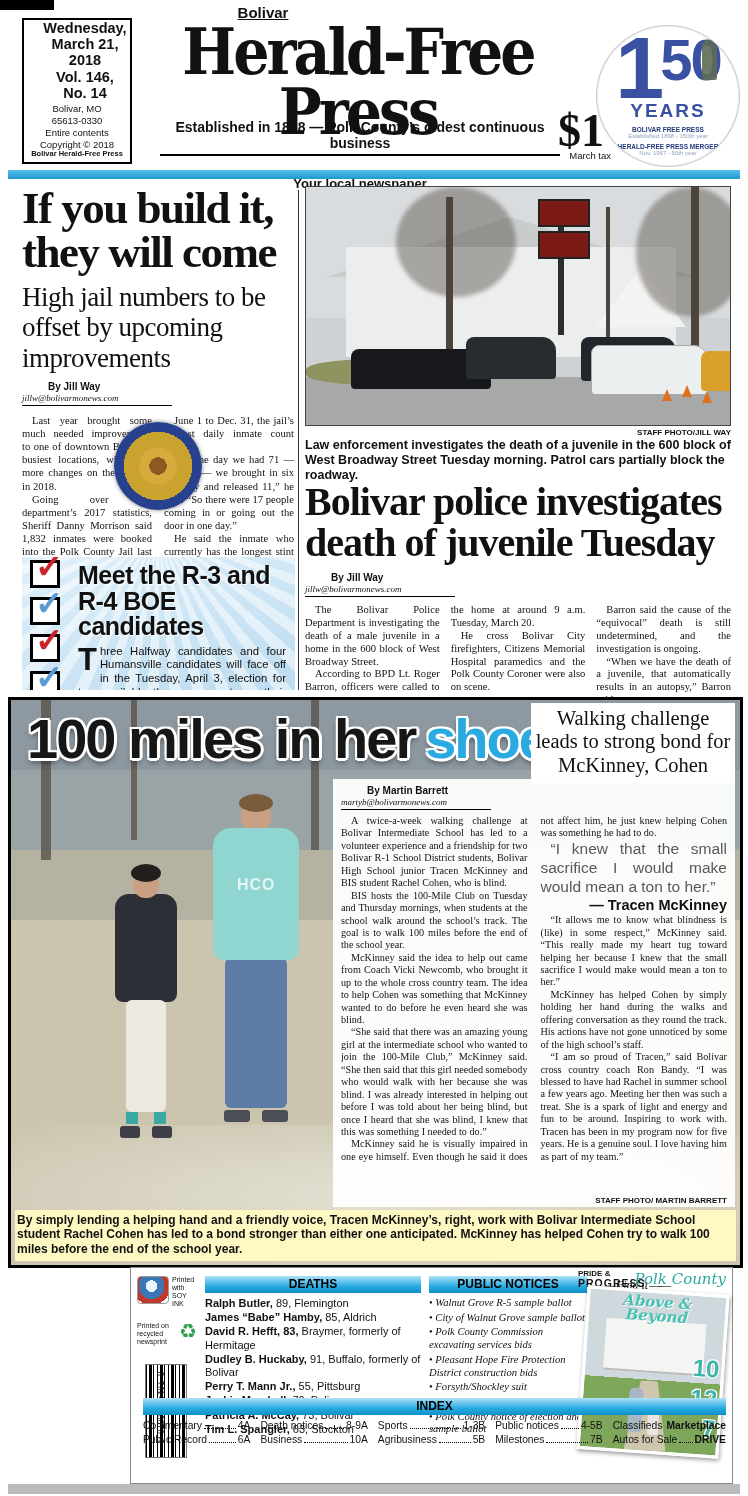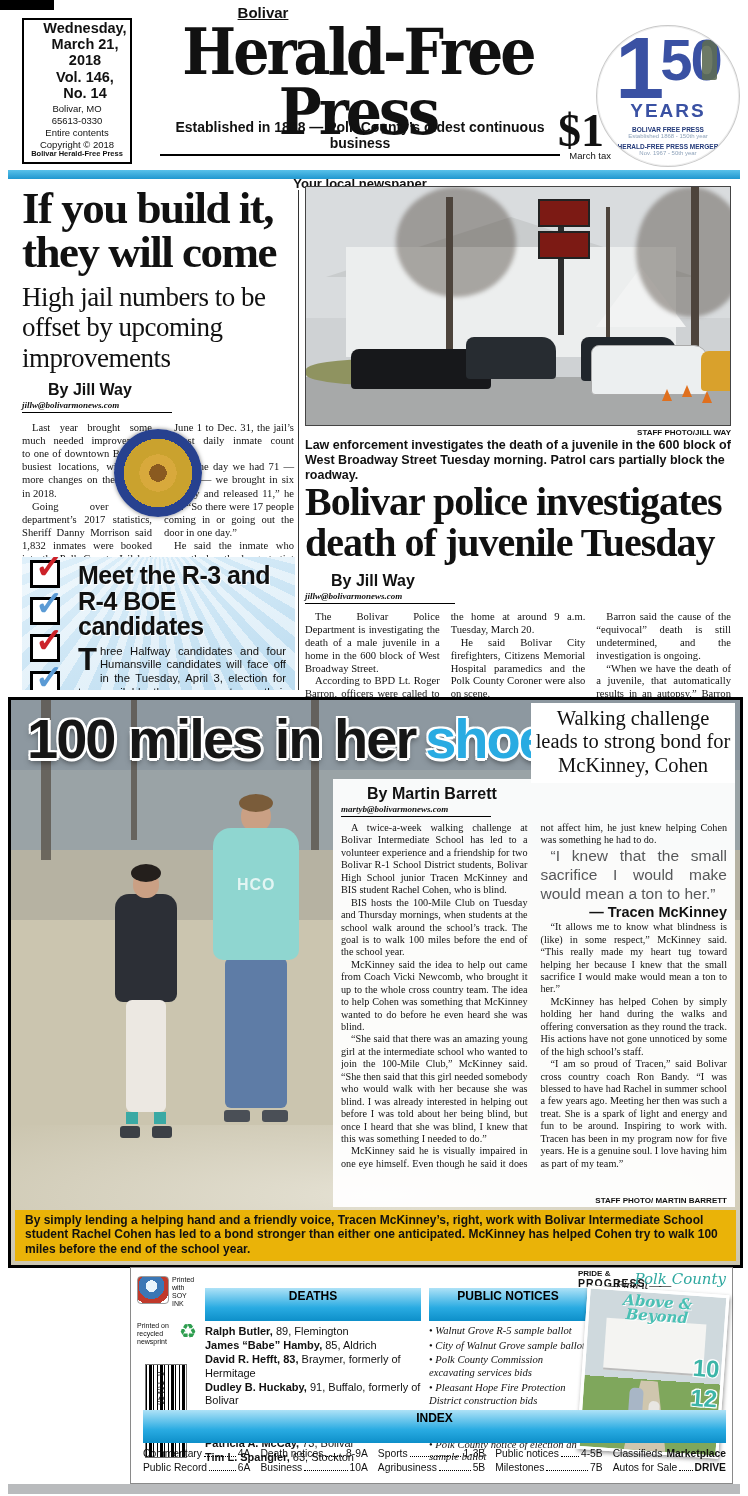--- a/index.html
+++ b/index.html
@@ -36,22 +36,22 @@
   .b150-years{font-size:19px;font-weight:bold;color:#3a51a3;letter-spacing:2px;margin-top:2px;}
   .b150-s1{font-size:6.5px;font-weight:bold;color:#233a7a;margin-top:4px;}
   .b150-s2{font-size:6px;color:#8fa3ba;}
   .blue-bar{left:8px;top:170px;width:732px;height:9px;
             background:linear-gradient(180deg,#59c1ea,#1f97cf);}
   
   .jail{left:22px;top:186px;width:272px;}
   .col-rule{left:298px;top:190px;width:0;height:500px;border-left:1px solid #333;}
   .jail-h1{font-size:45px;font-weight:bold;line-height:.98;letter-spacing:-1.5px;}
   .jail-sub{font-size:27px;line-height:1.12;margin-top:8px;letter-spacing:-.5px;}
-  .byline{font-family:"Liberation Sans",sans-serif;font-weight:bold;font-size:16px;margin-top:8px;padding-left:26px;}
-  .b-email{font-size:9px;font-weight:bold;font-style:italic;border-bottom:1.5px solid #000;
+  .byline{font-family:"Liberation Sans",sans-serif;font-weight:bold;font-size:10px;margin-top:8px;padding-left:26px;}
+  .b-email{font-size:9px;font-weight:normal;font-style:italic;border-bottom:1.5px solid #000;
            width:150px;padding-bottom:2px;margin-top:1px;}
   .jail-body{display:flex;gap:12px;margin-top:8px;position:relative;min-height:152px;}
   .jail-col{width:130px;font-size:10.6px;line-height:1.24;text-align:justify;}
   .jail-col p,.pcol p,.fcols p{margin:0;text-indent:10px;}
   .sheriff-badge{position:absolute;left:92px;top:8px;width:88px;height:88px;border-radius:50%;
      background:radial-gradient(circle at 50% 50%,#8a5a20 0 14%,#d8a93c 14% 30%,#caa22e 30% 55%,#27418f 55% 78%,#caa22e 78% 86%,#27418f 86% 100%);
      box-shadow:0 0 4px rgba(0,0,0,.5);}
   .jump{font-size:11px;text-align:right;margin-top:2px;}
   .jump b{font-family:"Liberation Sans",sans-serif;}
   
@@ -119,27 +119,27 @@
           font-size:20.5px;line-height:1.14;text-align:center;}
   .f-panel{position:absolute;left:322px;top:79px;width:402px;height:428px;background:rgba(255,255,255,.94);
            padding:6px 8px;box-sizing:border-box;}
   .fcols{column-count:2;column-gap:13px;font-size:10.2px;line-height:1.22;text-align:justify;margin-top:5px;
          height:356px;overflow:hidden;}
   .pullquote{break-inside:avoid;font-family:"Liberation Sans",sans-serif;color:#57585a;
              font-size:15.5px;line-height:1.22;margin:8px 0 4px;text-indent:0;}
   .pullattr{break-inside:avoid;font-family:"Liberation Sans",sans-serif;font-weight:bold;color:#111;
             font-size:14.5px;text-align:right;margin:2px 0 6px;text-indent:0;}
   .f-panel .f-credit{position:absolute;right:8px;bottom:2px;margin-left:45px;}
-  .f-capbar{position:absolute;left:4px;right:4px;bottom:4px;background:#eab308;padding:3px 10px 5px;}
+  .f-capbar{position:absolute;left:4px;right:4px;bottom:4px;background:#fef9c3;padding:3px 2px 5px;}
   .f-caption{font-family:"Liberation Sans",sans-serif;font-weight:bold;font-size:12px;line-height:1.2;}
   
   .bottom-box{left:130px;top:1267px;width:601px;height:215px;border:1px solid #8a8a8a;background:#fff;}
   .bar-header{background:linear-gradient(180deg,#aee2f7 0%,#29abe2 60%,#0d8fc9 100%);
               font-family:"Liberation Sans",sans-serif;font-weight:bold;font-size:12px;
-              text-align:center;height:33px;line-height:17px;color:#000;margin-top:12px;}
+              text-align:center;height:17px;line-height:17px;color:#000;}
   .prt{position:absolute;left:6px;top:8px;width:62px;font-family:"Liberation Sans",sans-serif;font-size:7px;line-height:1.15;}
   .soy-logo{width:30px;height:26px;border:1px solid #999;border-radius:4px;float:left;margin-right:3px;
      background:radial-gradient(circle at 45% 35%,#eaf5fc 0 25%,#3b77b5 25% 55%,#c0392b 55% 80%,#fff 80%);}
   .recy{margin-top:14px;}
   .recy-icn{color:#2e9e4f;font-size:20px;float:right;margin:-2px 2px 0 0;}
   .barcode{position:absolute;left:14px;top:96px;width:40px;height:92px;border:1px solid #777;
      background:repeating-linear-gradient(90deg,#000 0 1px,#fff 1px 3px,#000 3px 6px,#fff 6px 7px,#000 7px 8px,#fff 8px 11px);}
   .barcode-num{position:absolute;left:-40px;top:38px;width:110px;transform:rotate(-90deg);
      font-family:"DejaVu Sans Mono",monospace;font-size:8px;text-align:center;background:transparent;}
   .deaths{position:absolute;left:74px;top:8px;width:216px;}
@@ -304,21 +304,21 @@
       <div class="ph-cone" style="right:58px;bottom:24px"></div>
     </div>
     <div class="p-credit">STAFF PHOTO/JILL WAY</div>
     <div class="p-caption">Law enforcement investigates the death of a juvenile in the 600 block of West Broadway Street Tuesday morning. Patrol cars partially block the roadway.</div>
     <h1 class="p-h1" style="margin:0">Bolivar police investigates death of juvenile Tuesday</h1>
     <div class="byline">By Jill Way</div>
     <div class="b-email">jillw@bolivarmonews.com</div>
     <div class="pcol">
       <p>The Bolivar Police Department is investigating the death of a male juvenile in a home in the 600 block of West Broadway Street.</p>
       <p>According to BPD Lt. Roger Barron, officers were called to the home at around 9 a.m. Tuesday, March 20.</p>
-      <p>He said Bolivar City firefighters, Citizens Memorial Hospital paramedics and the Polk County Coroner were also on scene.</p>
+      <p>He cross Bolivar City firefighters, Citizens Memorial Hospital paramedics and the Polk County Coroner were also on scene.</p>
       <p>Barron said the cause of the “equivocal” death is still undetermined, and the investigation is ongoing.</p>
       <p>“When we have the death of a juvenile, that automatically results in an autopsy,” Barron said.</p>
 
     </div>
   </section>
 
   <section class="abs feature">
     <div class="f-scene">
       <div class="f-trunk" style="left:30px;top:0;width:10px;height:160px"></div>
       <div class="f-trunk" style="left:120px;top:0;width:6px;height:140px"></div>

